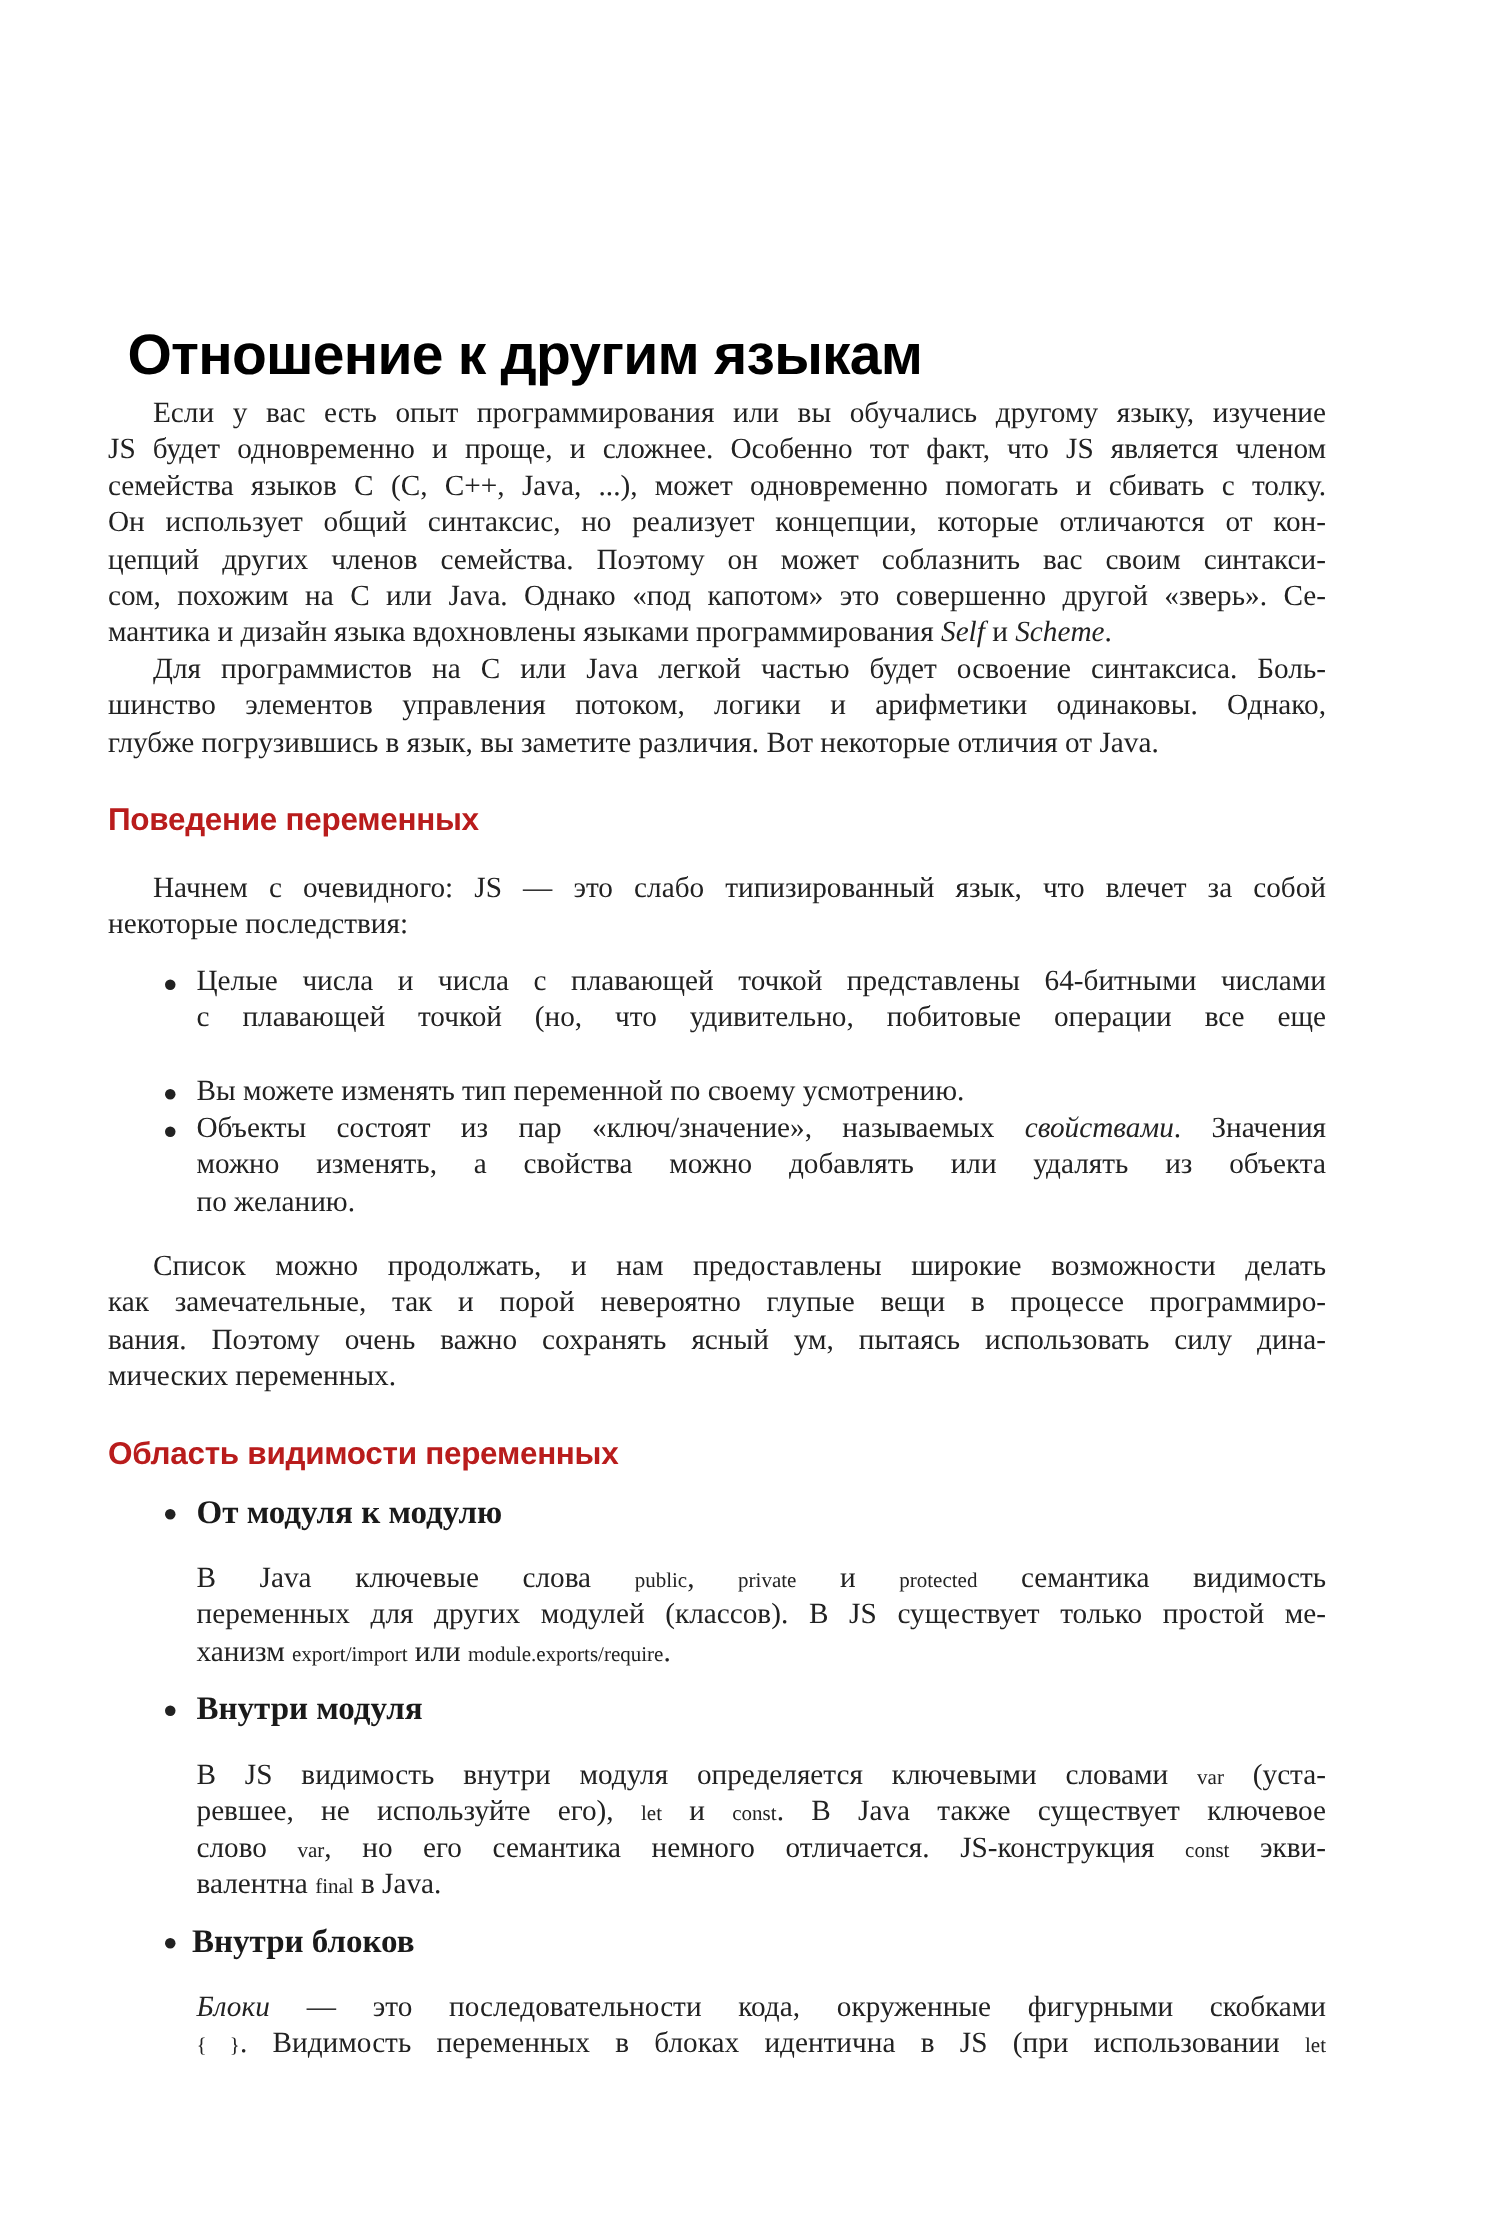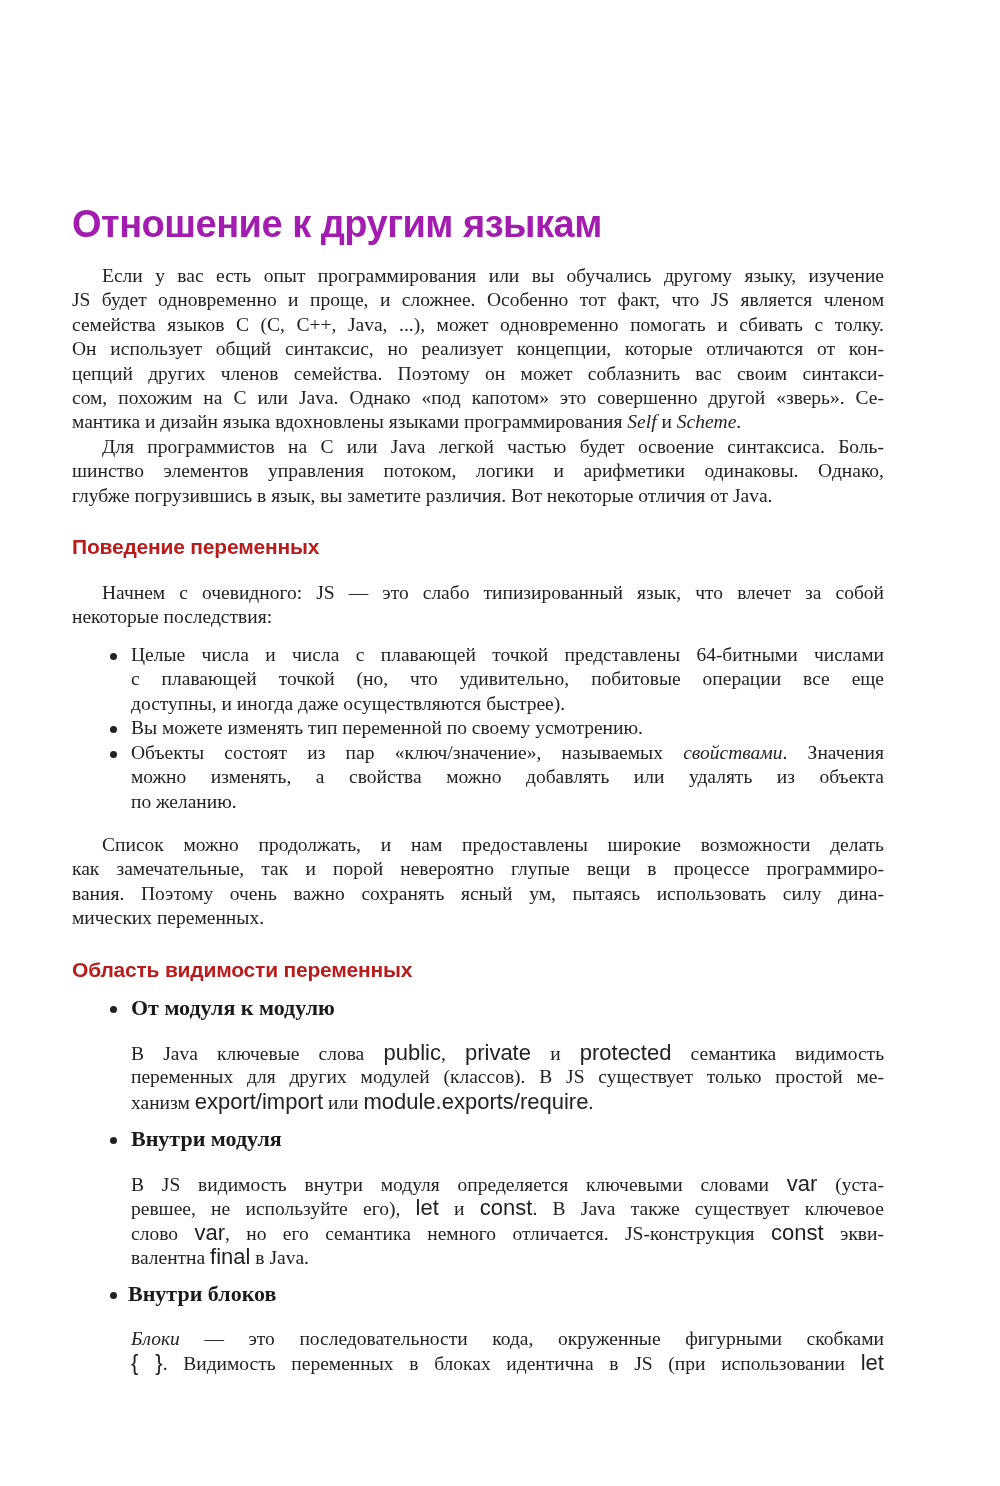--- a/index.html
+++ b/index.html
@@ -15,22 +15,22 @@
     color: #1e1e1e;
   }
   .h1 {
     position: absolute;
     left: 72px;
     top: 203px;
     font-family: "Liberation Sans", "DejaVu Sans", sans-serif;
     font-weight: bold;
     font-size: 38px;
     letter-spacing: -0.5px;
-    color: #a21caf;
-    margin: 0;
+    color: #000000;
+    margin: 13px;
     white-space: nowrap;
   }
   .h2 {
     position: absolute;
     left: 72px;
     font-family: "Liberation Sans", "DejaVu Sans", sans-serif;
     font-weight: bold;
     font-size: 21px;
     letter-spacing: -0.2px;
     color: #b91c1c;
@@ -51,22 +51,22 @@
     text-align-last: justify;
     height: 24.4px;
   }
   .line.last {
     text-align-last: left;
   }
   .indent {
     padding-left: 30px;
   }
   .mono {
-    font-family: Liberation Sans, sans-serif;
-    font-size: 22px;
+    font-family: Liberation Serif, serif;
+    font-size: 14px;
   }
   em { font-style: italic; }
   .bullet-dot {
     position: absolute;
     width: 7px;
     height: 7px;
     border-radius: 50%;
     background: #222;
   }
   .sub-title {
@@ -104,21 +104,20 @@
 <div class="block" style="left:72px; top:581px; width:812px;">
   <span class="line indent">Начнем с очевидного: JS — это слабо типизированный язык, что влечет за собой</span>
   <span class="line last">некоторые последствия:</span>
 </div>
 
 <div>
   <span class="bullet-dot" style="left:110px; top:653px;"></span>
   <div class="block" style="left:131px; top:643px; width:753px;">
     <span class="line">Целые числа и числа с плавающей точкой представлены 64-битными числами</span>
     <span class="line">с плавающей точкой (но, что удивительно, побитовые операции все еще</span>
-    <span class="line last">доступны, и иногда даже осуществляются быстрее).</span>
   </div>
 
   <span class="bullet-dot" style="left:110px; top:726px;"></span>
   <div class="block" style="left:131px; top:716px; width:753px;">
     <span class="line last">Вы можете изменять тип переменной по своему усмотрению.</span>
   </div>
 
   <span class="bullet-dot" style="left:110px; top:751px;"></span>
   <div class="block" style="left:131px; top:741px; width:753px;">
     <span class="line"><span>Объекты состоят из пар «ключ/значение», называемых </span><em>свойствами</em><span>. Значения</span></span>

